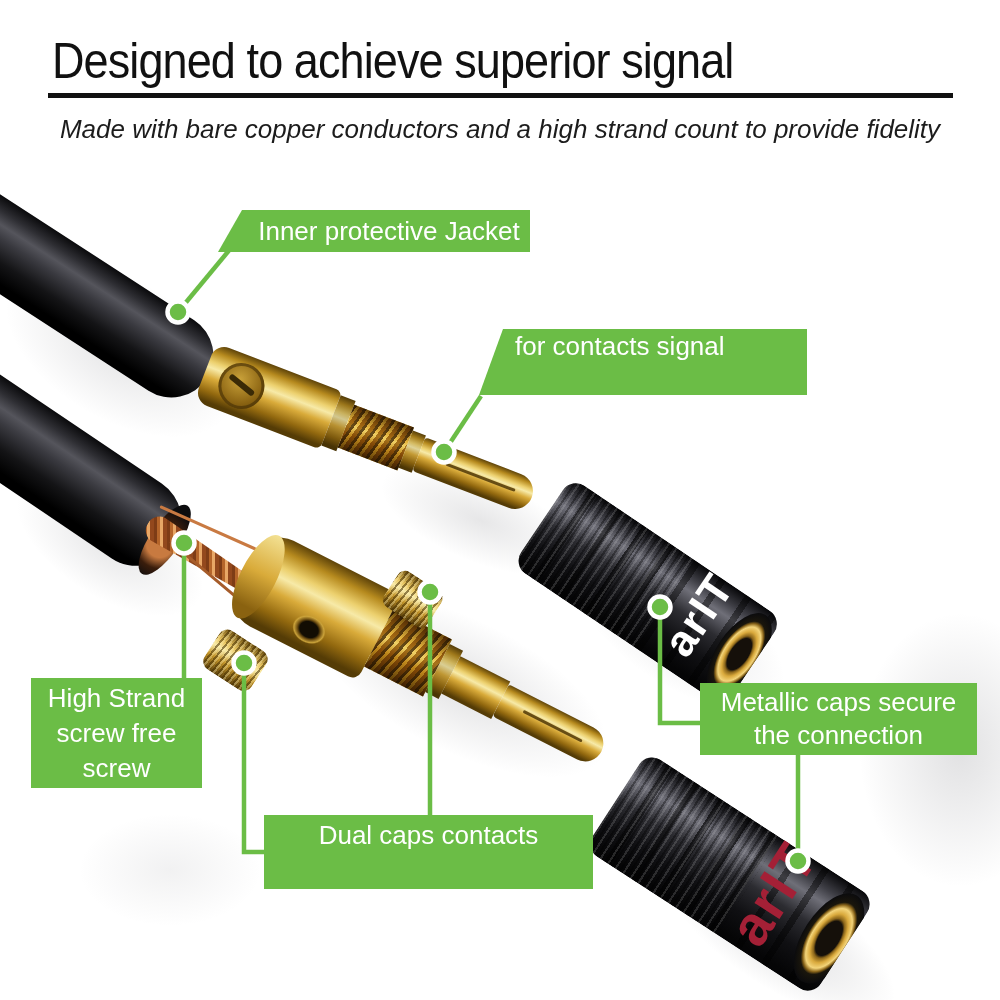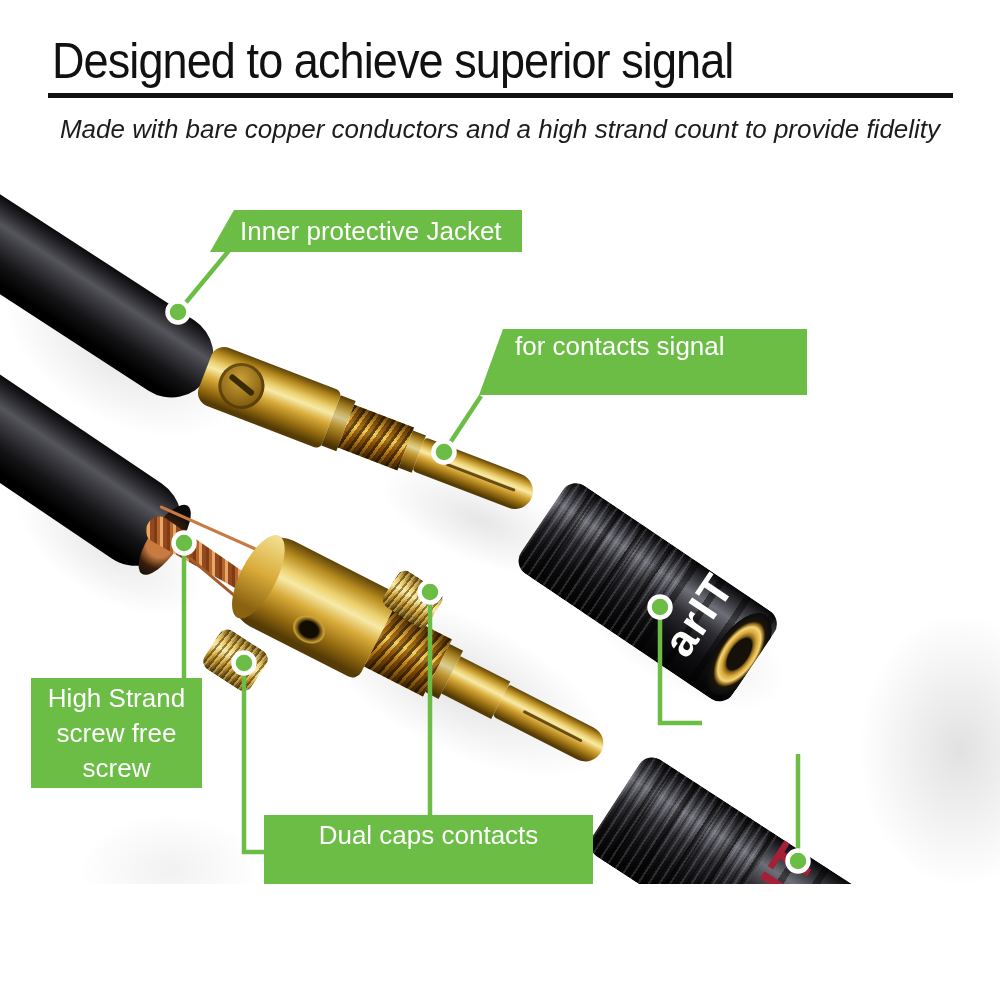--- a/index.html
+++ b/index.html
@@ -5,21 +5,21 @@
   :root{
     --callout-green:#6bbd46;
     --title-text:#111111;
     --rule:#111111;
     --copper:#c97a42;
     --gold:#d9a93c;
     --cap-red-text:#a42036;
   }
   html,body{margin:0;padding:0;background:#ffffff;}
   #stage{
-    position:relative;width:1000px;height:884px;background:#ffffff;
+    position:relative;width:1000px;height:1000px;background:#ffffff;
     overflow:hidden;font-family:"Liberation Sans",sans-serif;
   }
   
   .page-title{
     position:absolute;left:52px;top:32px;margin:0;
     font-size:50px;font-weight:400;color:var(--title-text);
     letter-spacing:-1px;transform:scaleX(.9);transform-origin:left top;
     white-space:nowrap;
   }
   .title-divider{
@@ -162,32 +162,36 @@
     <path class="leader" d="M 798,754 L 798,861"></path>
     <circle class="dot" cx="178" cy="312" r="10.5"></circle>
     <circle class="dot" cx="444" cy="452" r="10.5"></circle>
     <circle class="dot" cx="184" cy="543" r="10.5"></circle>
     <circle class="dot" cx="244" cy="663" r="10.5"></circle>
     <circle class="dot" cx="430" cy="592" r="10.5"></circle>
     <circle class="dot" cx="660" cy="607" r="10.5"></circle>
     <circle class="dot" cx="798" cy="861" r="10.5"></circle>
   </svg>
 
-  <div class="callout slant" style="left:210px;top:210px;width:312px;height:42px;line-height:42px;padding-left:30px;box-sizing:border-box;">
+  <div class="callout slant" style="left:218px;top:210px;width:312px;height:42px;line-height:42px;padding-left:30px;box-sizing:border-box;text-align:center;">
     <span class="ln">Inner protective Jacket</span>
   </div>
 
   <div class="callout slant" style="left:479px;top:329px;width:328px;height:66px;padding:2px 0 0 36px;line-height:31px;box-sizing:border-box;">
     <span class="ln">for contacts signal</span>
   </div>
 
   <div class="callout ctr" style="left:31px;top:678px;width:171px;height:110px;padding-top:3px;line-height:35px;box-sizing:border-box;">
     <span class="ln">High Strand</span>
     <span class="ln">screw free</span>
     <span class="ln">screw</span>
   </div>
 
   <div class="callout ctr" style="left:264px;top:815px;width:329px;height:74px;padding-top:3px;line-height:34px;box-sizing:border-box;">
     <span class="ln">Dual caps contacts</span>
   </div>
 
+  <div class="callout ctr" style="left:700px;top:683px;width:277px;height:72px;padding-top:3px;line-height:33px;box-sizing:border-box;">
+    <span class="ln">Metallic caps secure</span>
+    <span class="ln">the connection</span>
+  </div>
 
 </div>
 
 </body></html>

